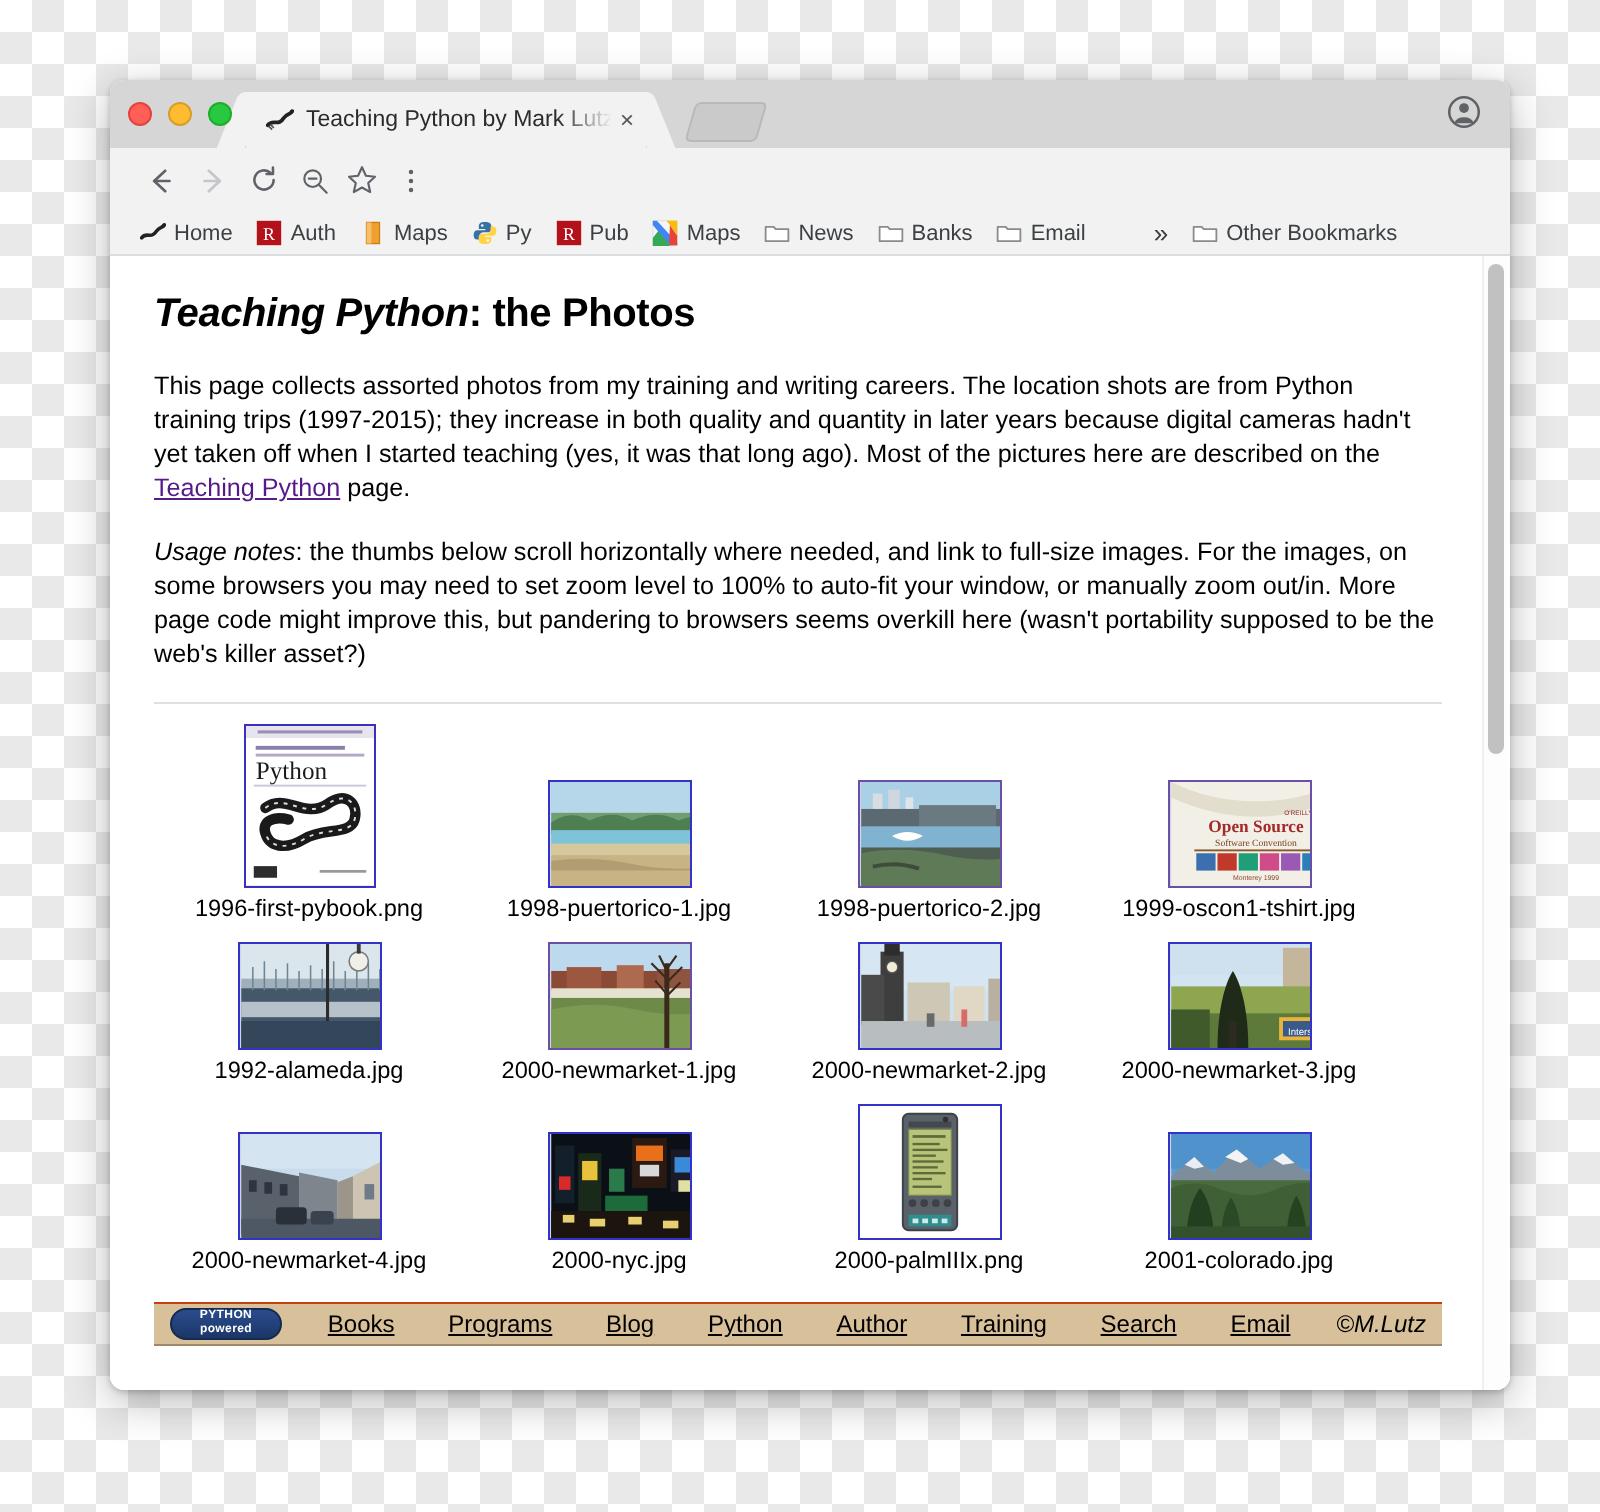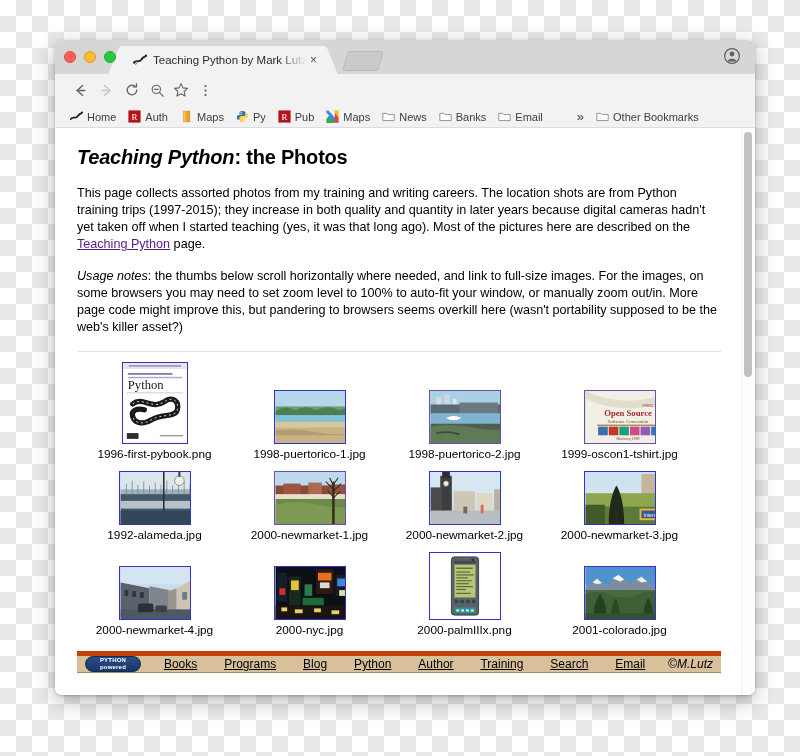--- a/index.html
+++ b/index.html
@@ -175,21 +175,21 @@
   .thumb.tall { width: 66px; height: 82px; border-color:#3b2fbe; }
   .thumb.wide { width: 72px; height: 54px; }
   .thumb.purple { border-color:#6a4fa8; }
   .thumb.palm  { width: 72px; height: 68px; background:#ffffff; }
   .caption { font-size: 11.8px; margin-top: 3px; white-space: nowrap; color:#000;text-align:right; }
 
   
   .footer {
     margin-top: 4px;
     background: #d8c09a;
-    border-top: 5px solid #c2410c;
+    border-top: 1px solid #c2410c;
     border-bottom: 1px solid #9e8a6b;
     height: 22px;
     display:flex; align-items:center;
     padding: 0 8px;
     font-size: 12px;
   }
   .py-badge {
     width: 56px; height: 16px; border-radius: 8px;
     background: linear-gradient(#2b4c8c, #1b3668);
     color:#fff; font-size: 6px; font-weight:bold;

